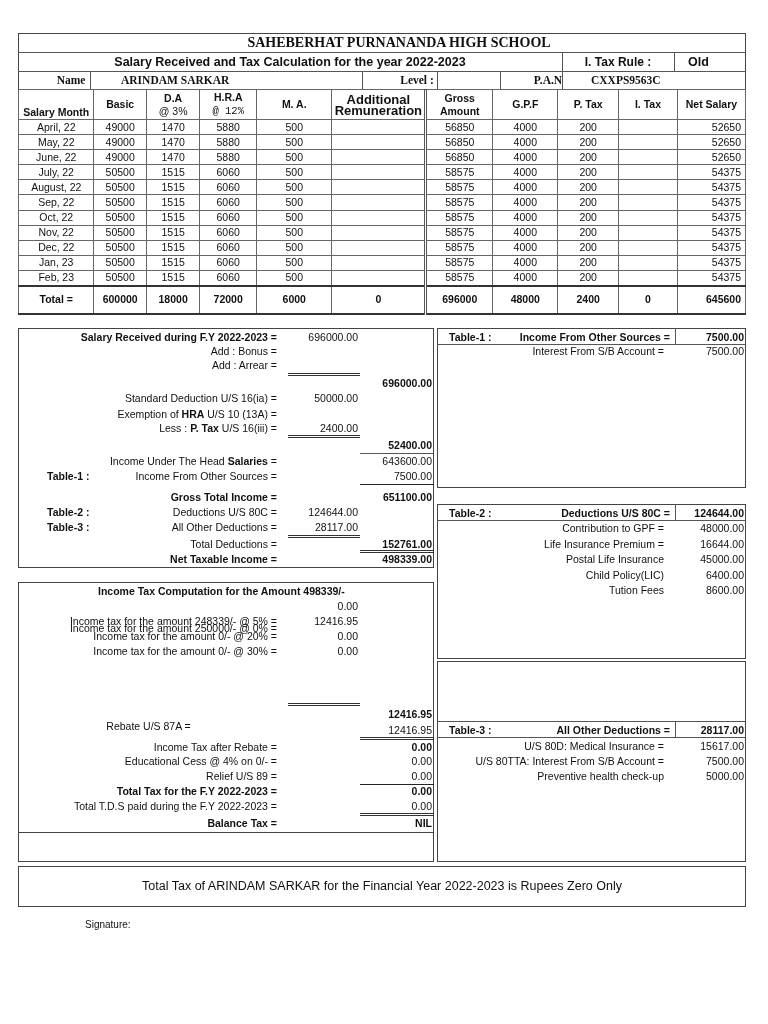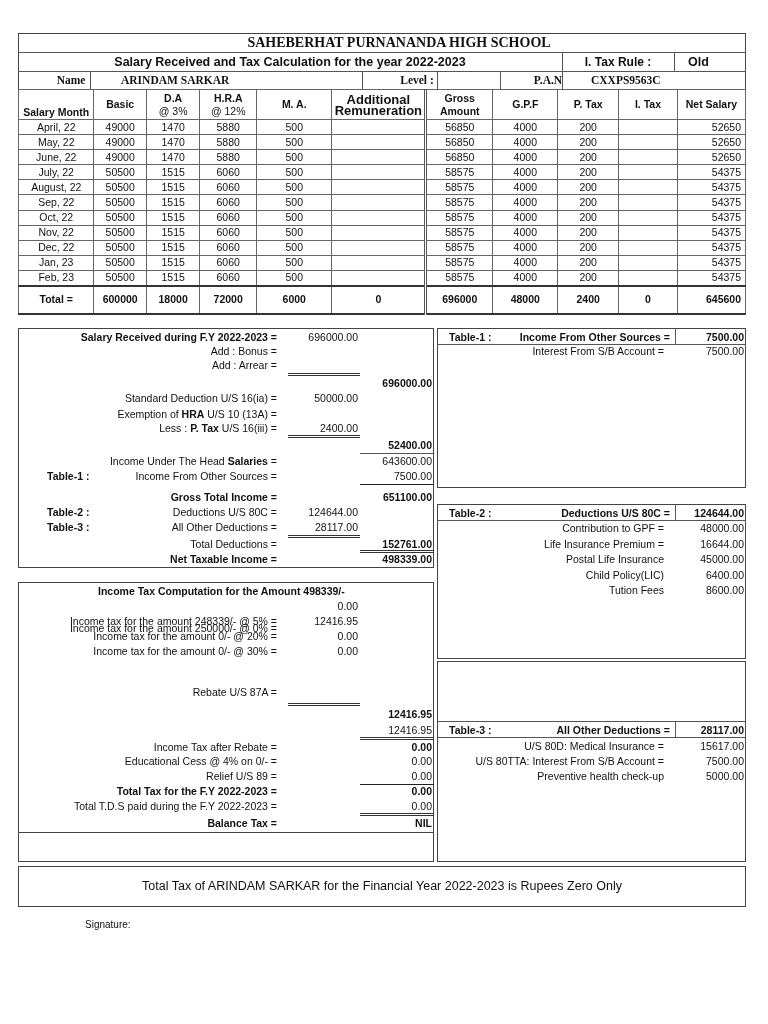--- a/index.html
+++ b/index.html
@@ -61,21 +61,21 @@
       <col style="width:62px">
     <col style="width:58px">
       <col style="width:56px">
       <col style="width:65px">
   </colgroup>
   <tbody>
       <tr class="hdr">
     <td style="vertical-align:bottom;"><span>Salary Month</span></td>
     <td><span>Basic</span></td>
     <td><span>D.A</span><br><span style="font-weight:normal;">@ 3%</span></td>
-    <td><span>H.R.A</span><br><span style="font-weight:normal;">@ 12%</span></td>
+    <td><span>H.R.A</span><br><span style="font-weight:normal;font-family:Liberation Mono, monospace;">@ 12%</span></td>
     <td><span>M. A.</span></td>
     <td class="small gap"><span>Additional</span><br><span>Remuneration</span></td>
     <td><span>Gross</span><br><span>Amount</span></td>
     <td><span>G.P.F</span></td>
     <td><span>P. Tax</span></td>
     <td><span>I. Tax</span></td>
     <td><span>Net Salary</span></td>
   </tr>
   </tbody>
     <tbody id="sal-body">
@@ -286,21 +286,21 @@
     <div class="txt r" style="left: 290px; top: 599px; width: 68px;">0.00</div>
     <div class="txt r" style="left: 20px; top: 614px; width: 257px;">Income tax for the amount 248339/- @ 5% =</div>
     <div class="txt r" style="left: 290px; top: 614px; width: 68px;">12416.95</div>
     <div class="txt r" style="left: 20px; top: 629px; width: 257px;">Income tax for the amount 0/- @ 20% =</div>
     <div class="txt r" style="left: 290px; top: 629px; width: 68px;">0.00</div>
     <div class="txt r" style="left: 20px; top: 644px; width: 257px;">Income tax for the amount 0/- @ 30% =</div>
     <div class="txt r" style="left: 290px; top: 644px; width: 68px;">0.00</div>
   </div>
 <div class="dline" style="left:288px; top:703px; width:72px;"></div>
 <div class="txt r b" style="left:360px; top:707px; width:72px;">12416.95</div>
-<div class="txt r" style="left:20px; top:685px; width:257px;">Rebate U/S 87A =</div>
+<div class="txt r" style="left:20px; top:719px; width:257px;text-align:center;">Rebate U/S 87A =</div>
 <div class="txt r" style="left:360px; top:723px; width:72px;">12416.95</div>
 <div class="dline" style="left:360px; top:737px; width:74px;"></div>
 <div class="txt r" style="left:20px; top:740px; width:257px;">Income Tax after Rebate =</div>
 <div class="txt r b" style="left:360px; top:740px; width:72px;">0.00</div>
 <div class="txt r" style="left:20px; top:754px; width:257px;">Educational Cess @ 4% on 0/- =</div>
 <div class="txt r" style="left:360px; top:754px; width:72px;">0.00</div>
 <div class="txt r" style="left:20px; top:769px; width:257px;">Relief U/S 89 =</div>
 <div class="txt r" style="left:360px; top:769px; width:72px;">0.00</div>
 <div class="hline" style="left:360px; top:784px; width:74px; border-top-color:#222;"></div>
 <div class="txt r b" style="left:20px; top:784px; width:257px;">Total Tax for the F.Y 2022-2023 =</div>

